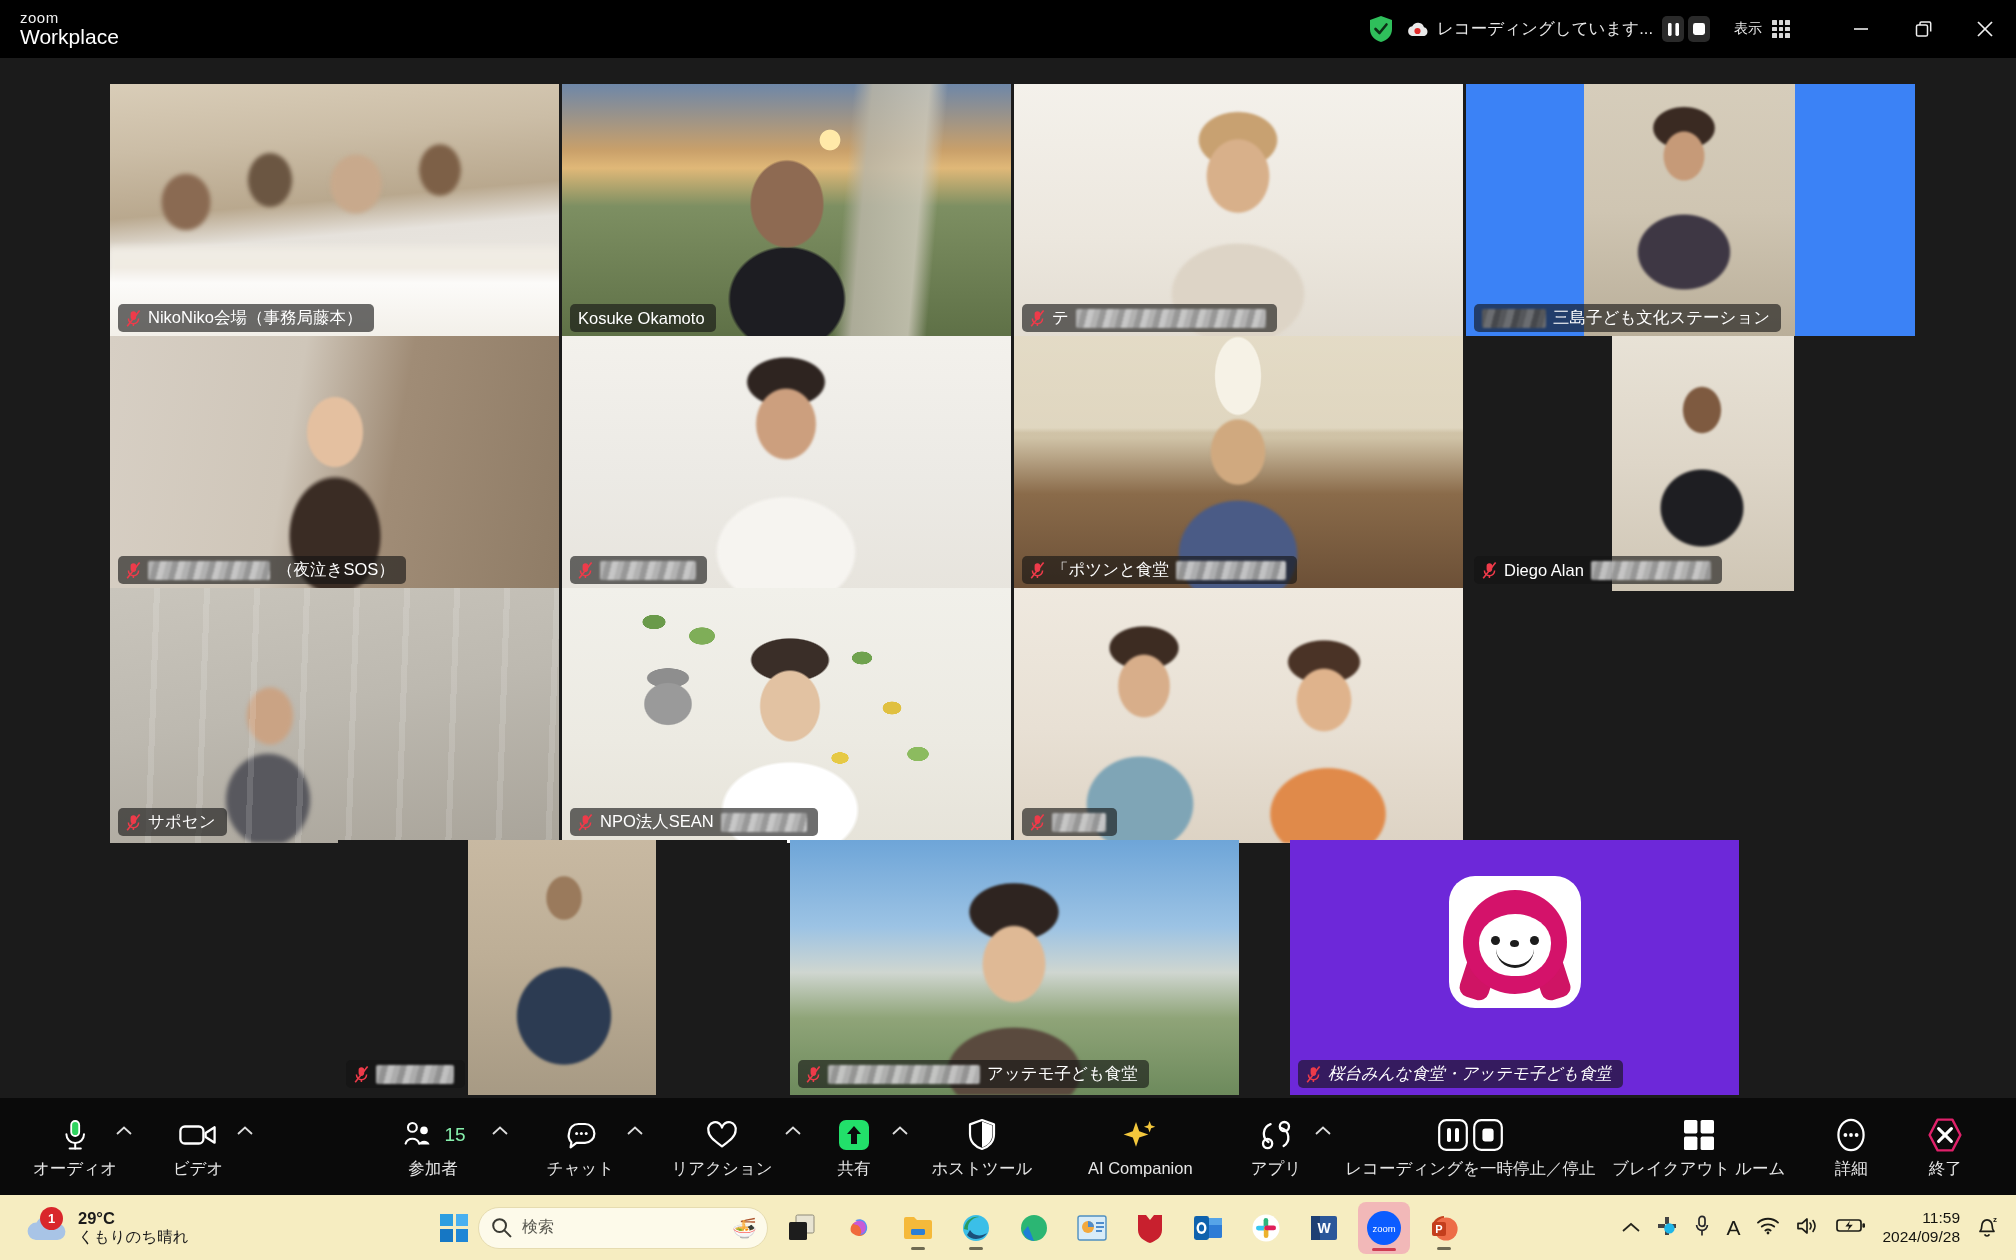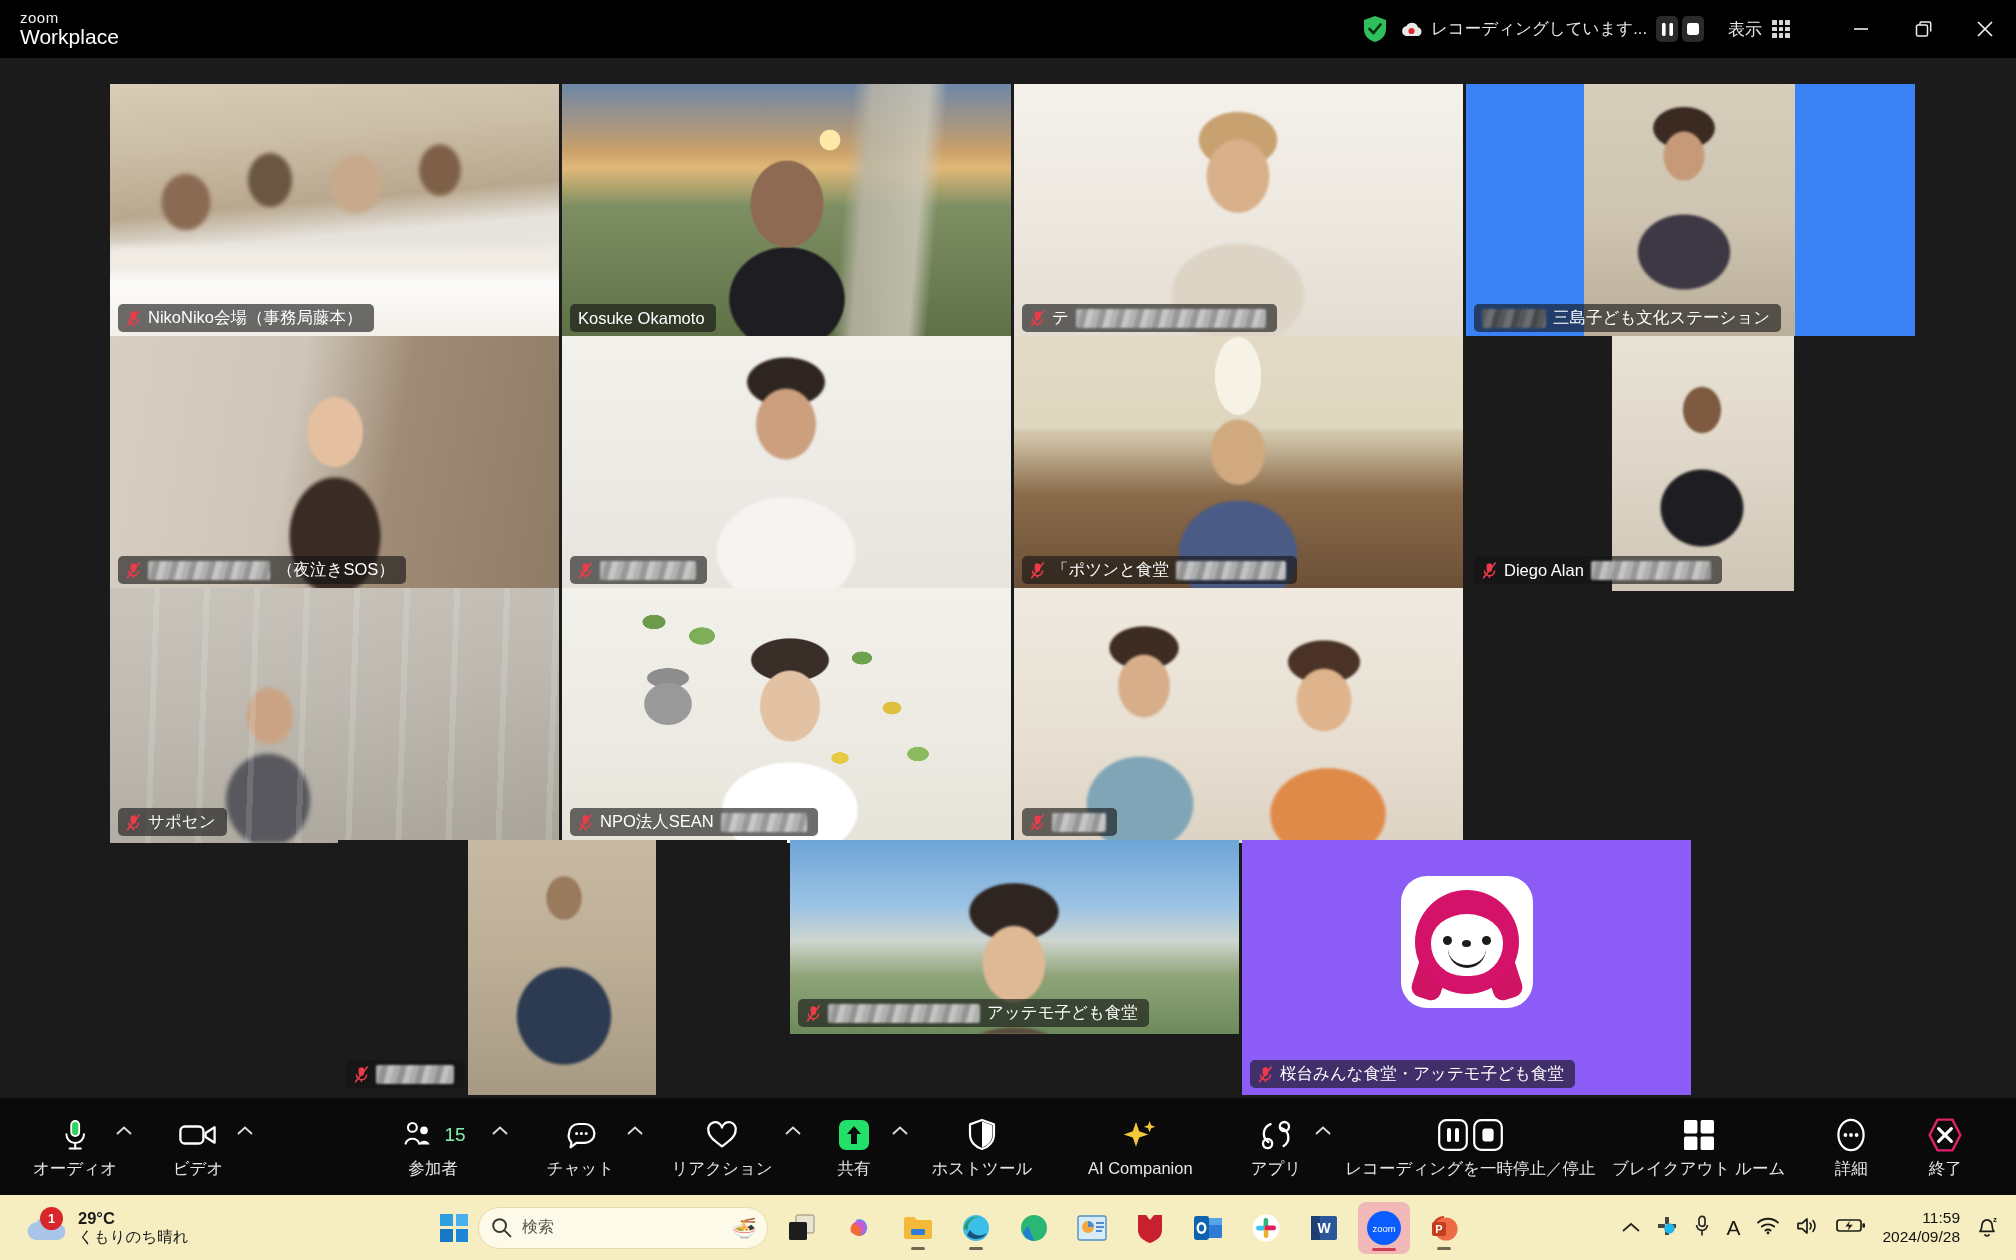--- a/index.html
+++ b/index.html
@@ -31,21 +31,21 @@
   }
   .rec-group { display: flex; align-items: center; gap: 9px; margin-right: 24px; }
   .rec-cloud { width: 22px; height: 16px; position: relative; }
   .rec-text { color: #e8e8e8; font-size: 16.5px; white-space: nowrap; }
   .rec-btns { display: flex; gap: 4px; }
   .rec-btn {
     width: 22px; height: 26px; border-radius: 5px; background: #2a2a2a;
     display: flex; align-items: center; justify-content: center;
   }
   .view-group { display: flex; align-items: center; gap: 10px; margin-right: 40px; }
-  .view-text { color: #eaeaea; font-size: 17px; }
+  .view-text { color: #eaeaea; font-size: 14px; }
   .grid9 {
     width: 18px; height: 18px;
     display: grid; grid-template-columns: repeat(3,1fr); grid-template-rows: repeat(3,1fr);
     gap: 2px;
   }
   .grid9 i { background: #d8d8d8; border-radius: .5px; }
   .wbtn {
     width: 62px; height: 58px; display: flex; align-items: center; justify-content: center;
   }
   .wbtn svg { display: block; }
@@ -465,42 +465,42 @@
             <rect x="4.6" y="1.3" width="5.6" height="8.6" rx="2.8" fill="#ee3b4a"></rect>
             <path d="M2.4 8.6a5.1 5.1 0 0 0 10.2 0" stroke="#ee3b4a" stroke-width="1.5" fill="none"></path>
             <line x1="7.4" y1="13" x2="7.4" y2="16" stroke="#ee3b4a" stroke-width="1.5"></line>
             <line x1="1.2" y1="16.2" x2="13.6" y2="0.6" stroke="#ee3b4a" stroke-width="1.6"></line>
           </svg>
       </span>
       <span class="blurchip" style="width:78px;"></span>
     </div>
   </div>
 
-  <div class="tile" style="left:790px; top:782px; width:449px; height:194px;">
+  <div class="tile" style="left:790px; top:782px; width:449px; height:255px;">
     <div class="vid" style="background:linear-gradient(180deg,#6ea5d8 0%,#9cc3e4 34%,#cfd6d0 52%,#8fa478 70%,#6d8a5c 100%);">
       <div class="g" style="background:
         radial-gradient(ellipse 46px 56px at 224px 124px,#dfb995 0 66%,transparent 70%),
         radial-gradient(ellipse 62px 40px at 224px 72px,#2e2420 0 70%,transparent 74%),
         radial-gradient(ellipse 90px 60px at 224px 232px,#5a4a3e 0 72%,transparent 76%);filter:blur(.8px);"></div>
     </div>
     <div class="namebadge">
       <span class="mutedot">
         <svg width="15" height="17" viewBox="0 0 15 17">
             <rect x="4.6" y="1.3" width="5.6" height="8.6" rx="2.8" fill="#ee3b4a"></rect>
             <path d="M2.4 8.6a5.1 5.1 0 0 0 10.2 0" stroke="#ee3b4a" stroke-width="1.5" fill="none"></path>
             <line x1="7.4" y1="13" x2="7.4" y2="16" stroke="#ee3b4a" stroke-width="1.5"></line>
             <line x1="1.2" y1="16.2" x2="13.6" y2="0.6" stroke="#ee3b4a" stroke-width="1.6"></line>
           </svg>
       </span>
       <span class="blurchip" style="width:152px;"></span>
       <span class="label">アッテモ子ども食堂</span>
     </div>
   </div>
 
-  <div class="tile" style="left:1242px; top:782px; width:449px; height:255px; background:#8b5cf6;">
+  <div class="tile" style="left:1290px; top:782px; width:449px; height:255px; background:#6d28d9;font-style:italic;">
     <div style="position:absolute; left:50%; top:36px; transform:translateX(-50%); width:132px; height:132px; border-radius:26px; background:#fff; overflow:hidden;">
       <div style="position:absolute; left:18px; top:54px; width:30px; height:70px; background:#cf1464; transform:rotate(18deg); border-radius:10px;"></div>
       <div style="position:absolute; right:18px; top:54px; width:30px; height:70px; background:#cf1464; transform:rotate(-18deg); border-radius:10px;"></div>
       <div style="position:absolute; left:50%; top:50%; transform:translate(-50%,-50%); width:104px; height:104px; border-radius:50%; background:#d4126a;"></div>
       <div style="position:absolute; left:50%; top:52%; transform:translate(-50%,-50%); width:72px; height:62px; border-radius:38px 38px 34px 34px / 30px 30px 34px 34px; background:#fff;"></div>
       <div style="position:absolute; left:50%; top:42%; transform:translate(-50%,-50%); width:34px; height:16px; background:#fff; border-radius:50%;"></div>
       <div style="position:absolute; left:42px; top:60px; width:9px; height:9px; border-radius:50%; background:#1c1c1c;"></div>
       <div style="position:absolute; left:81px; top:60px; width:9px; height:9px; border-radius:50%; background:#1c1c1c;"></div>
       <div style="position:absolute; left:61px; top:64px; width:9px; height:7px; border-radius:50%; background:#1c1c1c;"></div>
       <div style="position:absolute; left:47px; top:72px; width:38px; height:20px; border-bottom:3px solid #1c1c1c; border-radius:0 0 22px 22px;"></div>

